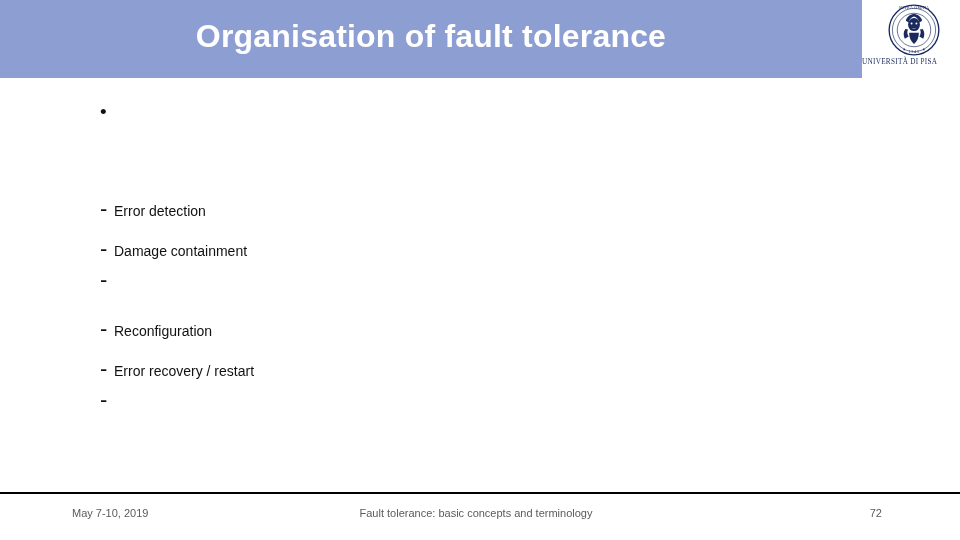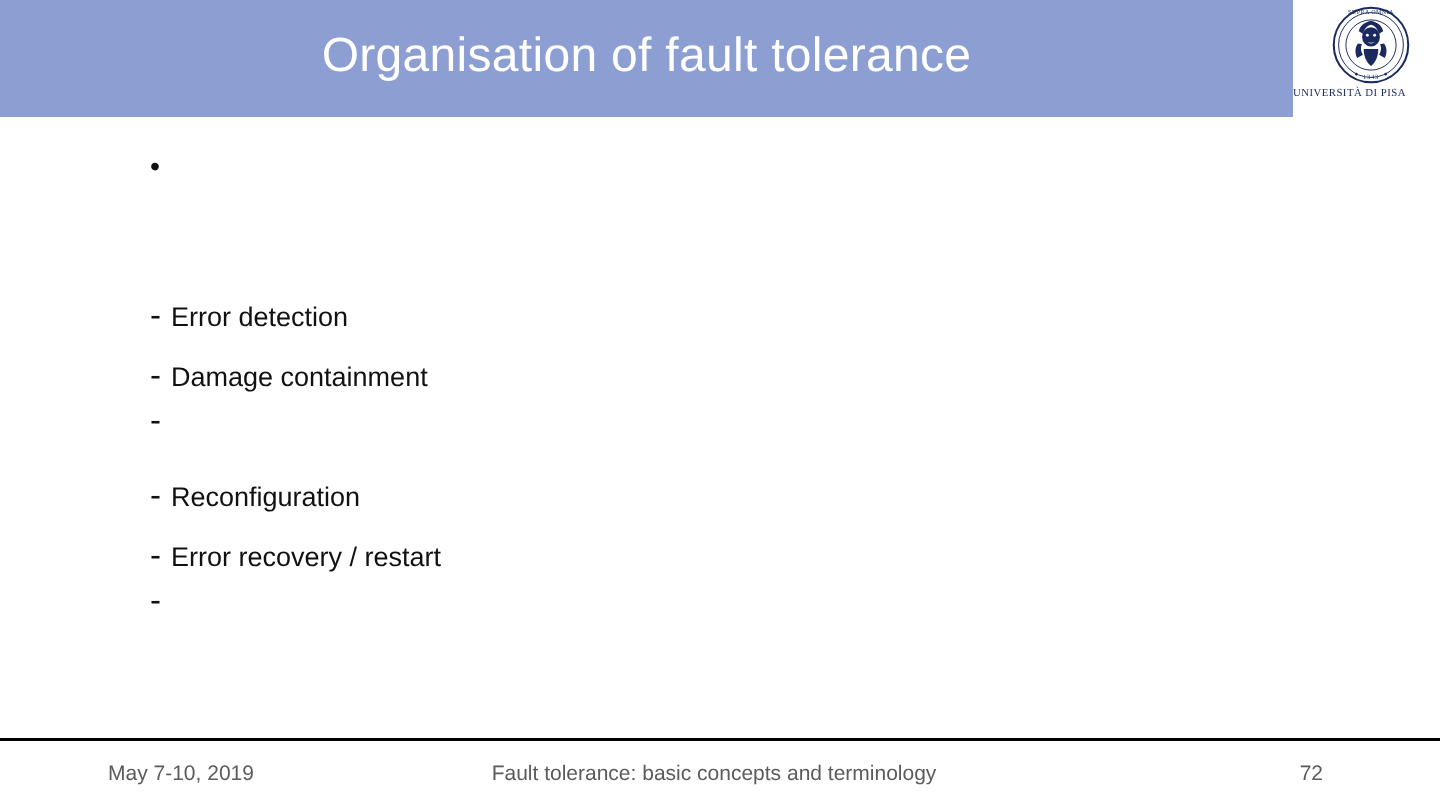--- a/index.html
+++ b/index.html
@@ -33,21 +33,21 @@
   }
 
   .slide-title {
     position: absolute;
     left: 0;
     top: 14px;
     width: 862px;
     text-align: center;
     color: #ffffff;
     font-size: 32px;
-    font-weight: 400;
+    font-weight: 700;
     letter-spacing: 0.2px;
     line-height: 44px;
     white-space: nowrap;
   }
 
   
   .logo-box {
     position: absolute;
     left: 862px;
     top: 0;
@@ -119,41 +119,41 @@
     color: #111111;
     line-height: 40px;
     height: 40px;
     white-space: nowrap;
   }
   .phase-dash {
     flex: 0 0 14px;
     width: 14px;
   }
   .phase-label {
-    font-size: 18px;
+    font-size: 14px;
     margin-top: 11px;
   }
 
   
   .footer-rule {
     position: absolute;
     left: 0;
     top: 492px;
     width: 960px;
     height: 2px;
     background: #000000;
   }
   .footer {
     position: absolute;
     left: 0;
     top: 504px;
     width: 960px;
     height: 26px;
     color: #5b5b5b;
-    font-size: 14px;
+    font-size: 11px;
   }
   .footer-date {
     position: absolute;
     left: 72px;
     top: 3px;
     white-space: nowrap;
   }
   .footer-center {
     position: absolute;
     left: 0;

